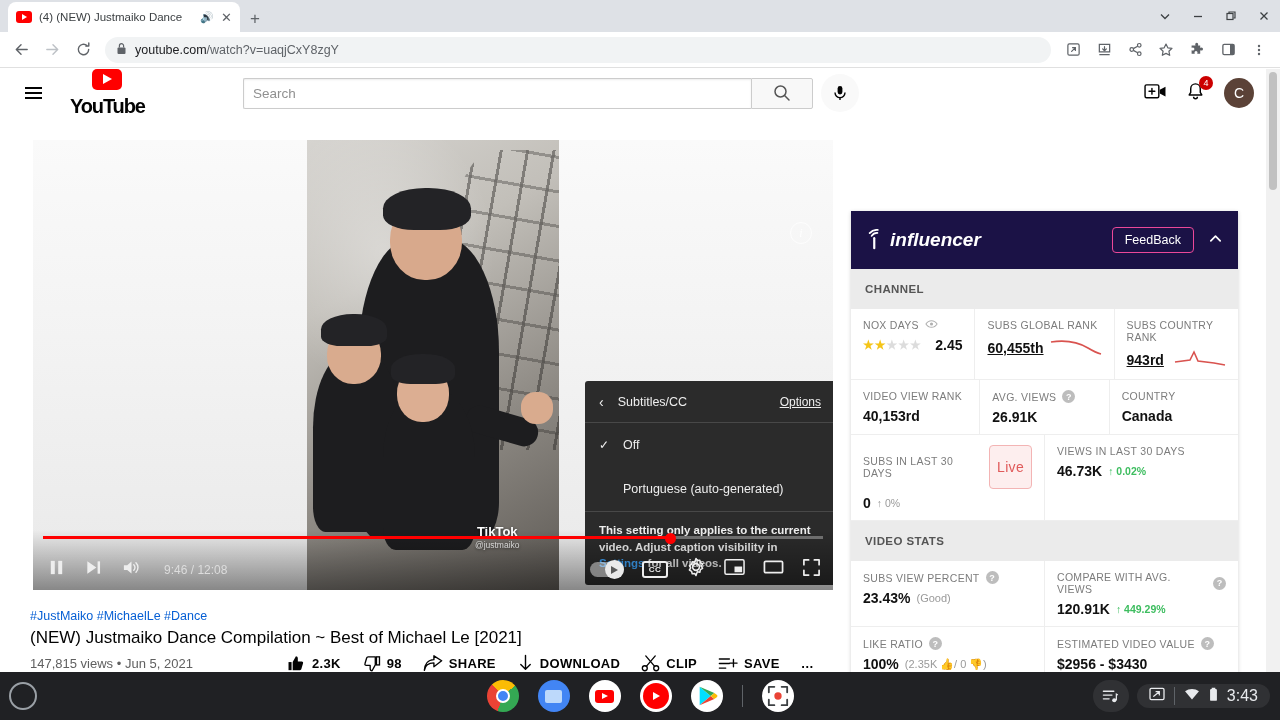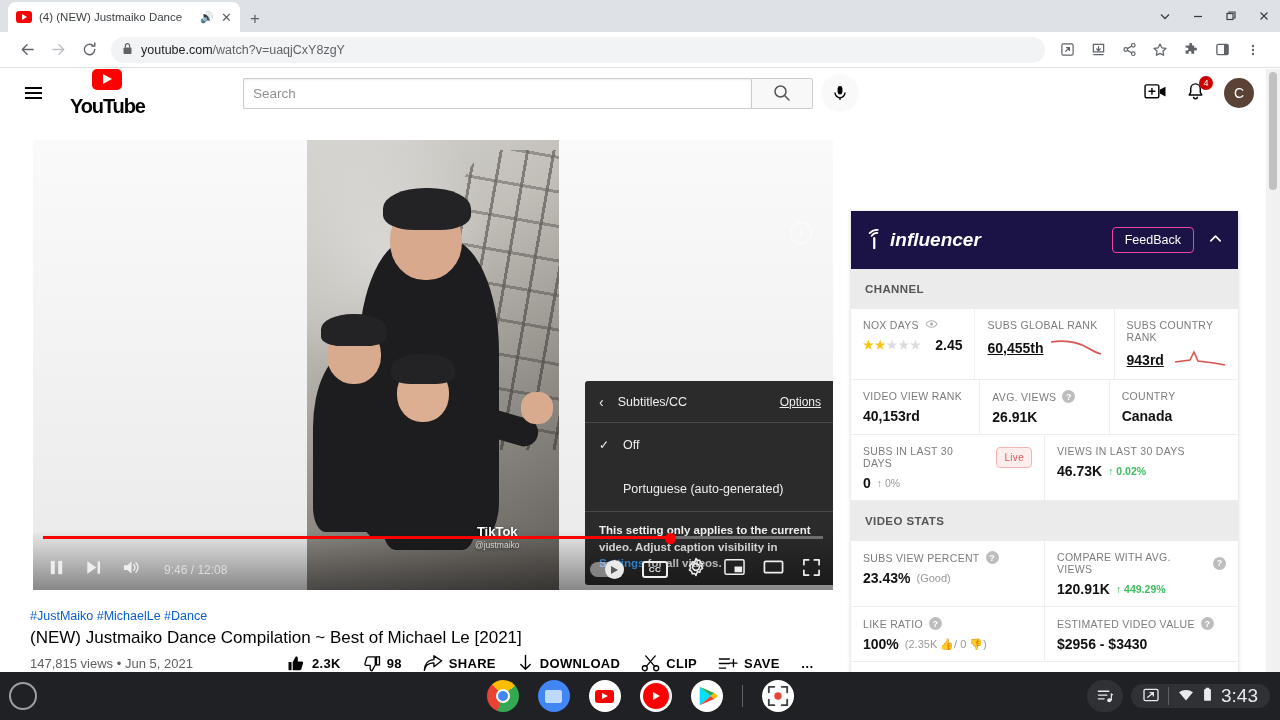--- a/index.html
+++ b/index.html
@@ -45,21 +45,21 @@
     display: flex; align-items: center; gap: 0;
   }
   .wc {
     width: 33px; height: 32px; display: flex; align-items: center;
     justify-content: center; color: #3c4043; font-size: 12px;
   }
 
   
   .toolbar {
     height: 36px; background: #fff; display: flex; align-items: center;
-    padding: 0 13px; gap: 3px; border-bottom: 1px solid #e0e0e0;
+    padding: 0 7px; gap: 3px; border-bottom: 1px solid #e0e0e0;
   }
   .tb-btn {
     width: 28px; height: 28px; display: flex; align-items: center;
     justify-content: center; color: #5f6368; flex: 0 0 auto;
   }
   .tb-btn.disabled { color: #bdc1c6; }
   .omnibox {
     flex: 1 1 auto; height: 26px; background: #f1f3f4; border-radius: 13px;
     display: flex; align-items: center; padding: 0 11px; gap: 8px;
     margin: 0 5px;
@@ -291,21 +291,21 @@
     width: 13px; height: 13px; border-radius: 50%; background: #bdbdbd; color: #fff;
     font-size: 9px; display: inline-flex; align-items: center; justify-content: center;
     font-weight: bold;
   }
   .eye { color: #b0b0b0; font-size: 11px; }
   .stars { display: inline-flex; gap: 1px; font-size: 12px; }
   .star-on { color: #f5c518; }
   .star-off { color: #dcdcdc; }
   .live-chip {
     border: 1px solid #f3b4b4; background: #fdeeee; color: #e05a5a;
-    border-radius: 4px; font-size: 10px; padding: 4px 7px; margin-left: 8px;
+    border-radius: 4px; font-size: 14px; padding: 13px 7px; margin-left: 8px;
   }
   .spark { margin-left: auto; }
   .tags-sec { padding: 10px 14px 6px; }
   .tags-title { font-size: 12.5px; font-weight: bold; color: #444; display: flex; align-items: center; gap: 7px; }
   .copy-chip {
     background: #eeeeee; color: #666; font-size: 10px; padding: 2px 5px;
     border-radius: 2px; font-weight: normal; display: flex; align-items: center; gap: 3px;
   }
   .tag-list { display: flex; flex-wrap: wrap; gap: 6px 16px; margin-top: 9px; }
   .tag { font-size: 11.5px; color: #8d8d8d; white-space: nowrap; }
@@ -366,21 +366,21 @@
   .shelf-sep { width: 1px; height: 22px; background: #5f6368; }
   .shelf-right {
     position: absolute; right: 10px; display: flex; align-items: center; gap: 8px;
   }
   .pill-media {
     width: 36px; height: 32px; border-radius: 16px; background: #303134;
     display: flex; align-items: center; justify-content: center; color: #e8eaed;
   }
   .pill-status {
     height: 20px; border-radius: 16px; background: #303134; display: flex;
-    align-items: center; gap: 9px; padding: 12px 12px; color: #e8eaed; font-size: 19px;
+    align-items: center; gap: 9px; padding: 12px 12px; color: #e8eaed; font-size: 16px;
   }
   .pill-sep { width: 1px; height: 18px; background: #5f6368; }
 </style>
 </head>
 <body>
 
 <div class="tabstrip">
   <div class="tab">
     <span class="tab-favicon"></span>
     <span class="tab-title">(4) (NEW) Justmaiko Dance</span>

